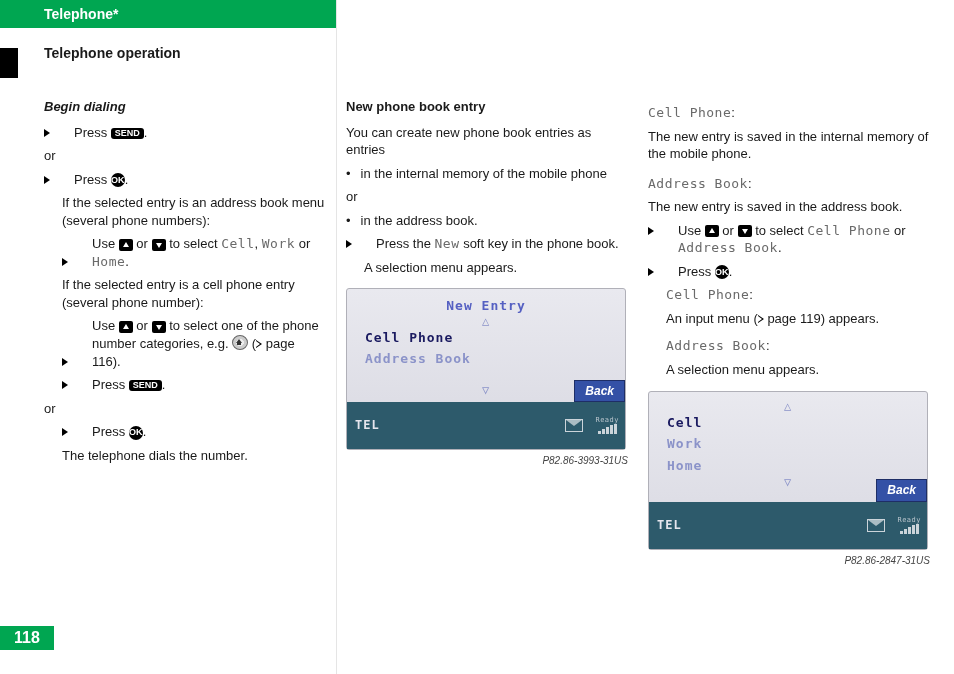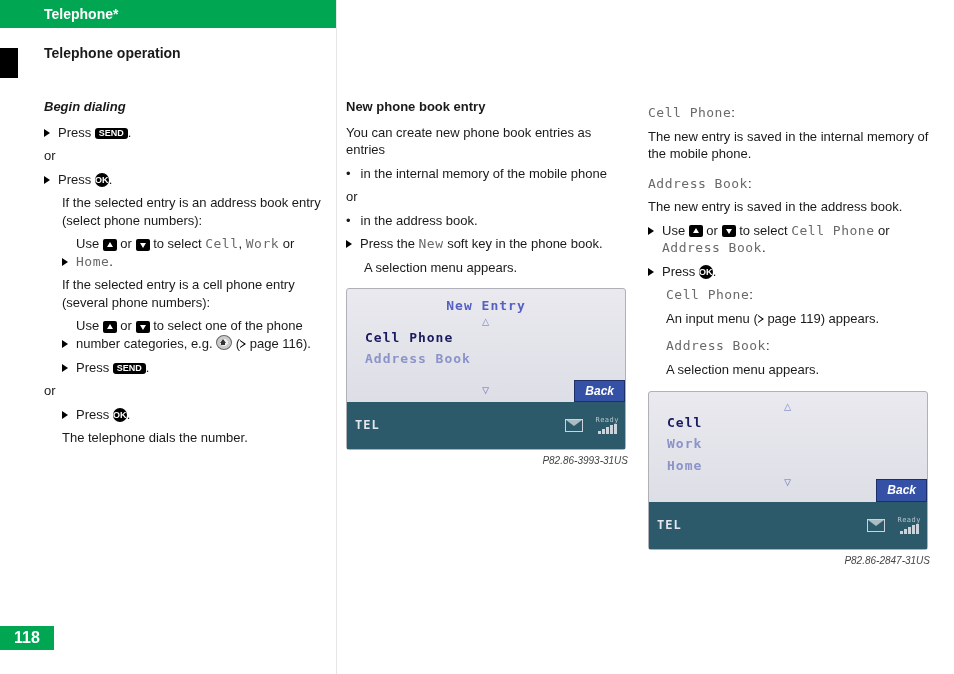--- a/index.html
+++ b/index.html
@@ -82,21 +82,21 @@
   }
   .col h4 {
     font-style: italic;
     font-weight: 700;
     font-size: 13px;
     margin: 0 0 8px 0;
   }
   .col h4.nonitalic { font-style: normal; }
   .step {
     display: flex;
-    gap: 8px;
+    gap: 24px;
     margin: 6px 0;
   }
   .step .mk { flex: 0 0 auto; }
   .step .bd { flex: 1 1 auto; }
   .step.indent { padding-left: 18px; align-items: flex-end; }
   .or { margin: 6px 0; }
   .bullet-row { display: flex; gap: 10px; margin: 6px 0; }
   .bullet-row .dot { flex: 0 0 auto; }
   .bullet-row .bd { flex: 1 1 auto; }
   .plain { margin: 6px 0; }
@@ -307,21 +307,21 @@
       <div class="or">or</div>
 
       <div class="step">
         <span class="mk"><span class="tri-right"></span></span>
         <span class="bd">
           <span>Press </span>
           <span class="badge round">OK</span><span>.</span>
         </span>
       </div>
 
-      <div class="plain indent">If the selected entry is an address book entry (select phone numbers):</div>
+      <div class="plain indent">If the selected entry is an address book menu (several phone numbers):</div>
 
       <div class="step indent">
         <span class="mk"><span class="tri-right"></span></span>
         <span class="bd">
           <span>Use </span>
           <span class="badge arrow">
               <svg width="8" height="8" viewBox="0 0 8 8">
                 <polygon points="4,1 7,6 1,6" fill="#fff"></polygon>
               </svg>
             </span>
@@ -332,21 +332,21 @@
               </svg>
             </span>
           <span> to select </span>
           <span class="mono">Cell</span><span>, </span>
           <span class="mono">Work</span>
           <span> or </span>
           <span class="mono">Home</span><span>.</span>
         </span>
       </div>
 
-      <div class="plain indent">If the selected entry is a cell phone entry (several phone numbers):</div>
+      <div class="plain indent">If the selected entry is a cell phone entry (several phone number):</div>
 
       <div class="step indent">
         <span class="mk"><span class="tri-right"></span></span>
         <span class="bd">
           <span>Use </span>
           <span class="badge arrow">
               <svg width="8" height="8" viewBox="0 0 8 8">
                 <polygon points="4,1 7,6 1,6" fill="#fff"></polygon>
               </svg>
             </span>

